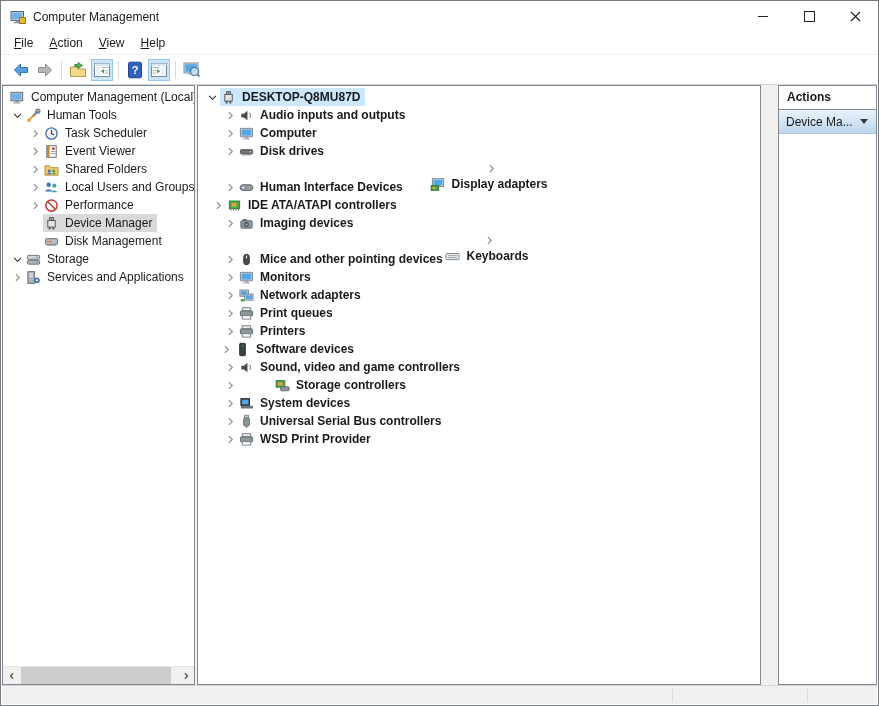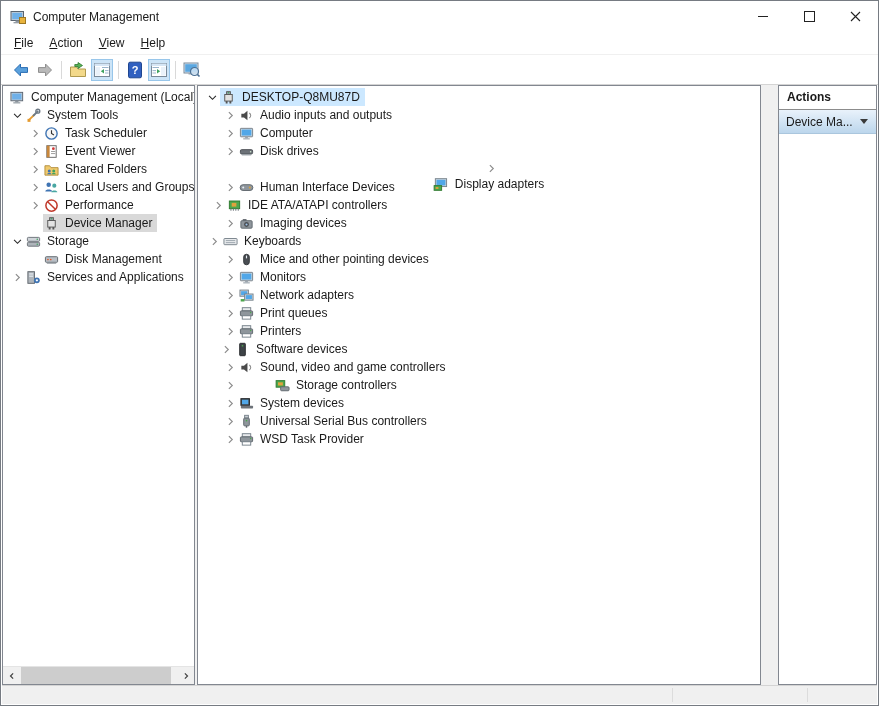--- a/index.html
+++ b/index.html
@@ -24,21 +24,21 @@
   .toolbar{height:29px;display:flex;align-items:center;padding-left:8px;border-bottom:1px solid #d4d4d4;}
   .tbtn{width:22px;height:22px;display:flex;align-items:center;justify-content:center;margin:0 1px;box-sizing:border-box;}
   .tbtn svg{width:18px;height:18px;}
   .tbtn.toggled{background:#cce4f7;border:1px solid #98c6ea;}
   .tsep{width:1px;height:18px;background:#d9d9d9;margin:0 4px;}
 
   
   .main{position:absolute;top:84px;left:1px;right:1px;bottom:20px;background:#f0f0f0;display:flex;}
   .panel{box-sizing:border-box;border:1px solid #828790;background:#fff;height:100%;overflow:hidden;position:relative;}
   .panel-left{width:193px;margin-right:2px;}
-  .panel-mid{flex:1;margin-right:17px;}
+  .panel-mid{flex:1;margin-right:17px;font-weight:bold;}
   .panel-right{width:99px;}
 
   
   .tree{padding-top:2px;white-space:nowrap;}
   .trow{height:18px;display:flex;align-items:center;}
   .expander{width:16px;height:16px;flex:0 0 16px;display:flex;align-items:center;justify-content:center;}
   .expander svg{width:13px;height:13px;}
   .tcontent{display:flex;align-items:center;height:18px;padding-right:3px;}
   .ticon{width:16px;height:16px;flex:0 0 16px;margin-right:4px;display:flex;align-items:center;justify-content:center;}
   .ticon svg{width:15px;height:15px;}
@@ -194,21 +194,21 @@
             </span>
             <span class="tcontent">
               <span class="ticon">
                 <svg viewBox="0 0 16 16">
                   <path d="M3 13L9 7" stroke="#e59b2f" stroke-width="2"></path>
                   <rect x="1.6" y="11.6" width="3.2" height="3.2" fill="#e59b2f"></rect>
                   <path d="M13 3L7.5 8.5" stroke="#6f7b87" stroke-width="2"></path>
                   <circle cx="12.6" cy="3.4" r="2.1" fill="none" stroke="#6f7b87" stroke-width="1.5"></circle>
                 </svg>
               </span>
-              <span class="tlabel">System Tools</span>
+              <span class="tlabel">Human Tools</span>
             </span>
           </div>
           <div class="trow" style="padding-left: 24px;">
             <span class="expander">
               <svg viewBox="0 0 16 16">
                 <path d="M6 3.8l4.2 4.2L6 12.2" fill="none" stroke="#8c8c8c" stroke-width="1.4"></path>
               </svg>
             </span>
             <span class="tcontent">
               <span class="ticon">
@@ -299,50 +299,50 @@
                   <rect x="6" y="1.8" width="4" height="3" fill="#9ea6ad" stroke="#555"></rect>
                   <circle cx="8" cy="2.8" r="0.8" fill="#3fa35f"></circle>
                   <rect x="4" y="4.8" width="8" height="7" fill="#e3e3e3" stroke="#555"></rect>
                   <rect x="5" y="11.8" width="2" height="2.6" fill="#555"></rect>
                   <rect x="9" y="11.8" width="2" height="2.6" fill="#555"></rect>
                 </svg>
               </span>
               <span class="tlabel">Device Manager</span>
             </span>
           </div>
+          <div class="trow" style="padding-left: 24px;">
+            <span class="expander"></span>
+            <span class="tcontent">
+              <span class="ticon">
+                <svg viewBox="0 0 16 16">
+                  <rect x="1.5" y="5" width="13" height="6" rx="1" fill="#b9bfc6" stroke="#5f666d"></rect>
+                  <circle cx="4.2" cy="8" r="0.9" fill="#e05a2b"></circle>
+                  <circle cx="7.2" cy="8" r="0.9" fill="#e05a2b"></circle>
+                  <rect x="3" y="11" width="10" height="1.5" fill="#8f969c"></rect>
+                </svg>
+              </span>
+              <span class="tlabel">Disk Management</span>
+            </span>
+          </div>
           <div class="trow" style="padding-left: 6px;">
             <span class="expander">
               <svg viewBox="0 0 16 16">
                 <path d="M3.8 6l4.2 4.2L12.2 6" fill="none" stroke="#2b2b2b" stroke-width="1.4"></path>
               </svg>
             </span>
             <span class="tcontent">
               <span class="ticon">
                 <svg viewBox="0 0 16 16">
                   <rect x="1.5" y="3.6" width="13" height="4.2" rx="1" fill="#cfd4d9" stroke="#6b7177"></rect>
                   <rect x="1.5" y="8.8" width="13" height="4.2" rx="1" fill="#aeb4ba" stroke="#6b7177"></rect>
                   <circle cx="12" cy="5.7" r="0.8" fill="#3fa35f"></circle>
                   <circle cx="12" cy="10.9" r="0.8" fill="#3fa35f"></circle>
                 </svg>
               </span>
               <span class="tlabel">Storage</span>
-            </span>
-          </div>
-          <div class="trow" style="padding-left: 24px;">
-            <span class="expander"></span>
-            <span class="tcontent">
-              <span class="ticon">
-                <svg viewBox="0 0 16 16">
-                  <rect x="1.5" y="5" width="13" height="6" rx="1" fill="#b9bfc6" stroke="#5f666d"></rect>
-                  <circle cx="4.2" cy="8" r="0.9" fill="#e05a2b"></circle>
-                  <circle cx="7.2" cy="8" r="0.9" fill="#e05a2b"></circle>
-                  <rect x="3" y="11" width="10" height="1.5" fill="#8f969c"></rect>
-                </svg>
-              </span>
-              <span class="tlabel">Disk Management</span>
             </span>
           </div>
           <div class="trow" style="padding-left: 6px;">
             <span class="expander">
               <svg viewBox="0 0 16 16">
                 <path d="M6 3.8l4.2 4.2L6 12.2" fill="none" stroke="#8c8c8c" stroke-width="1.4"></path>
               </svg>
             </span>
             <span class="tcontent">
               <span class="ticon">
@@ -508,21 +508,21 @@
                 <svg viewBox="0 0 16 16">
                   <rect x="4" y="3.2" width="4" height="2.2" fill="#6d7278"></rect>
                   <rect x="2" y="5" width="12" height="8" rx="1" fill="#8f969c" stroke="#5f666d"></rect>
                   <circle cx="8" cy="9" r="2.6" fill="#4a4e53"></circle>
                   <circle cx="8" cy="9" r="1.1" fill="#9fc3e8"></circle>
                 </svg>
               </span>
               <span class="tlabel">Imaging devices</span>
             </span>
           </div>
-          <div class="trow" style="padding-left: 8px;">
+          <div class="trow" style="padding-left: 20px; flex-direction: column;">
             <span class="expander">
               <svg viewBox="0 0 16 16">
                 <path d="M6 3.8l4.2 4.2L6 12.2" fill="none" stroke="#8c8c8c" stroke-width="1.4"></path>
               </svg>
             </span>
             <span class="tcontent">
               <span class="ticon">
                 <svg viewBox="0 0 16 16">
                   <rect x="1" y="4.8" width="14" height="6.6" rx="0.8" fill="#e8eaec" stroke="#76818a"></rect>
                   <path d="M3 7h10M3 9.2h10" stroke="#9aa4ad" stroke-width="1"></path>
@@ -712,21 +712,21 @@
             </span>
             <span class="tcontent">
               <span class="ticon">
                 <svg viewBox="0 0 16 16">
                   <rect x="3.5" y="1.8" width="9" height="3.4" fill="#e8eaec" stroke="#76818a"></rect>
                   <rect x="1.5" y="5.2" width="13" height="5.2" rx="0.8" fill="#8f969c" stroke="#5f666d"></rect>
                   <rect x="3.5" y="10.4" width="9" height="3.6" fill="#fff" stroke="#76818a"></rect>
                   <circle cx="12.4" cy="6.8" r="0.8" fill="#4ca64c"></circle>
                 </svg>
               </span>
-              <span class="tlabel">WSD Task Provider</span>
+              <span class="tlabel">WSD Print Provider</span>
             </span>
           </div>
         </div>
     </div>
 
     <div class="panel panel-right">
       <div class="actions-header">Actions</div>
       <div class="actions-group">
         <span class="actions-group-label">Device Ma...</span>
         <span class="dd-arrow"></span>

